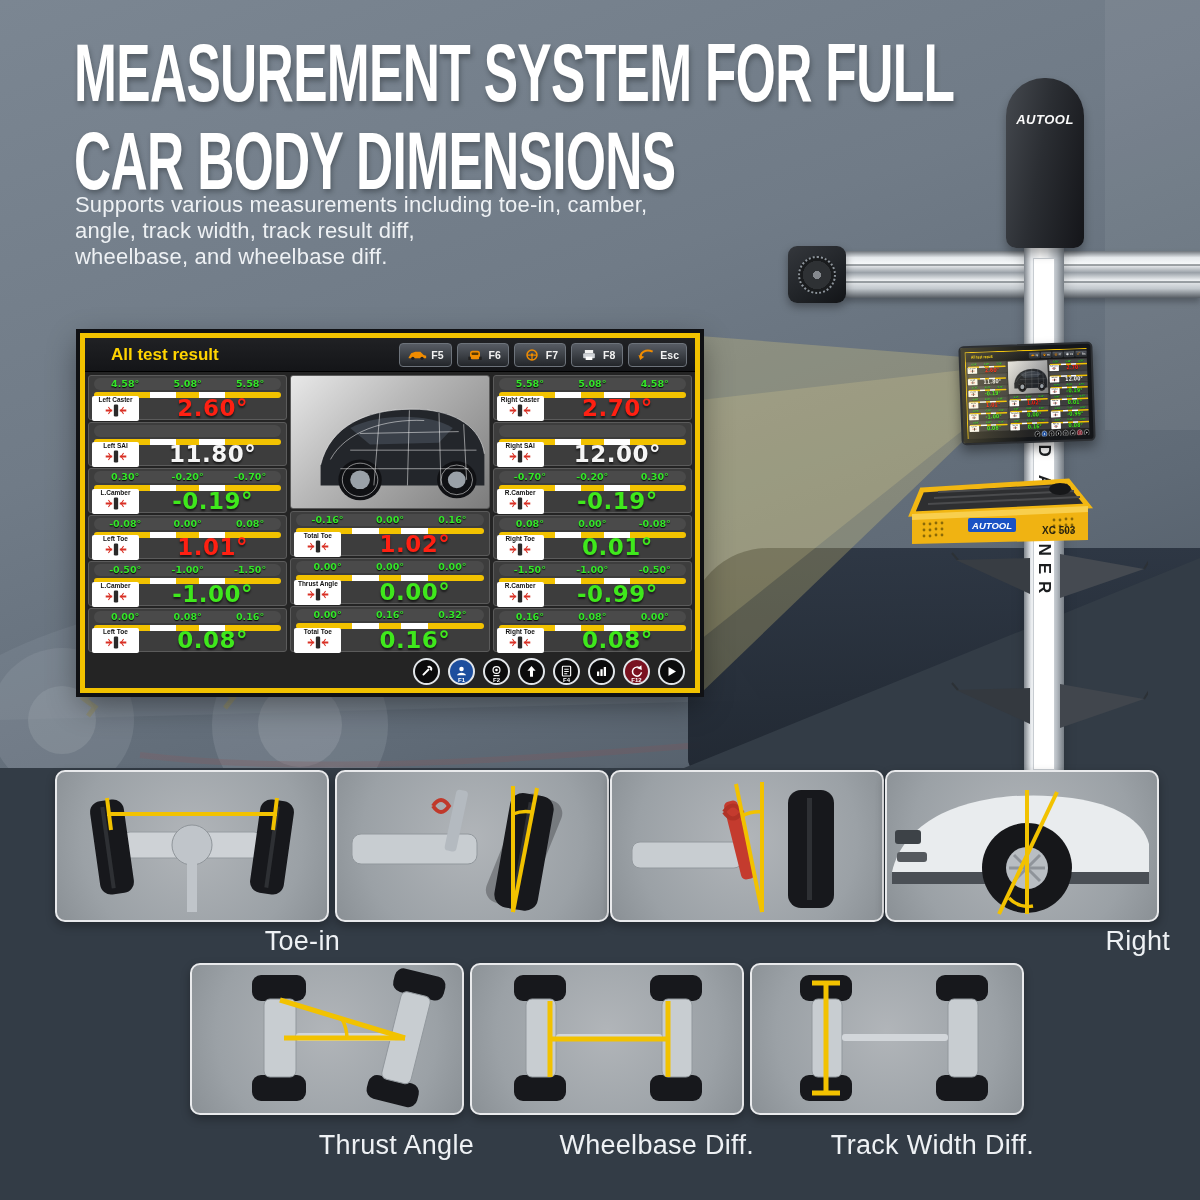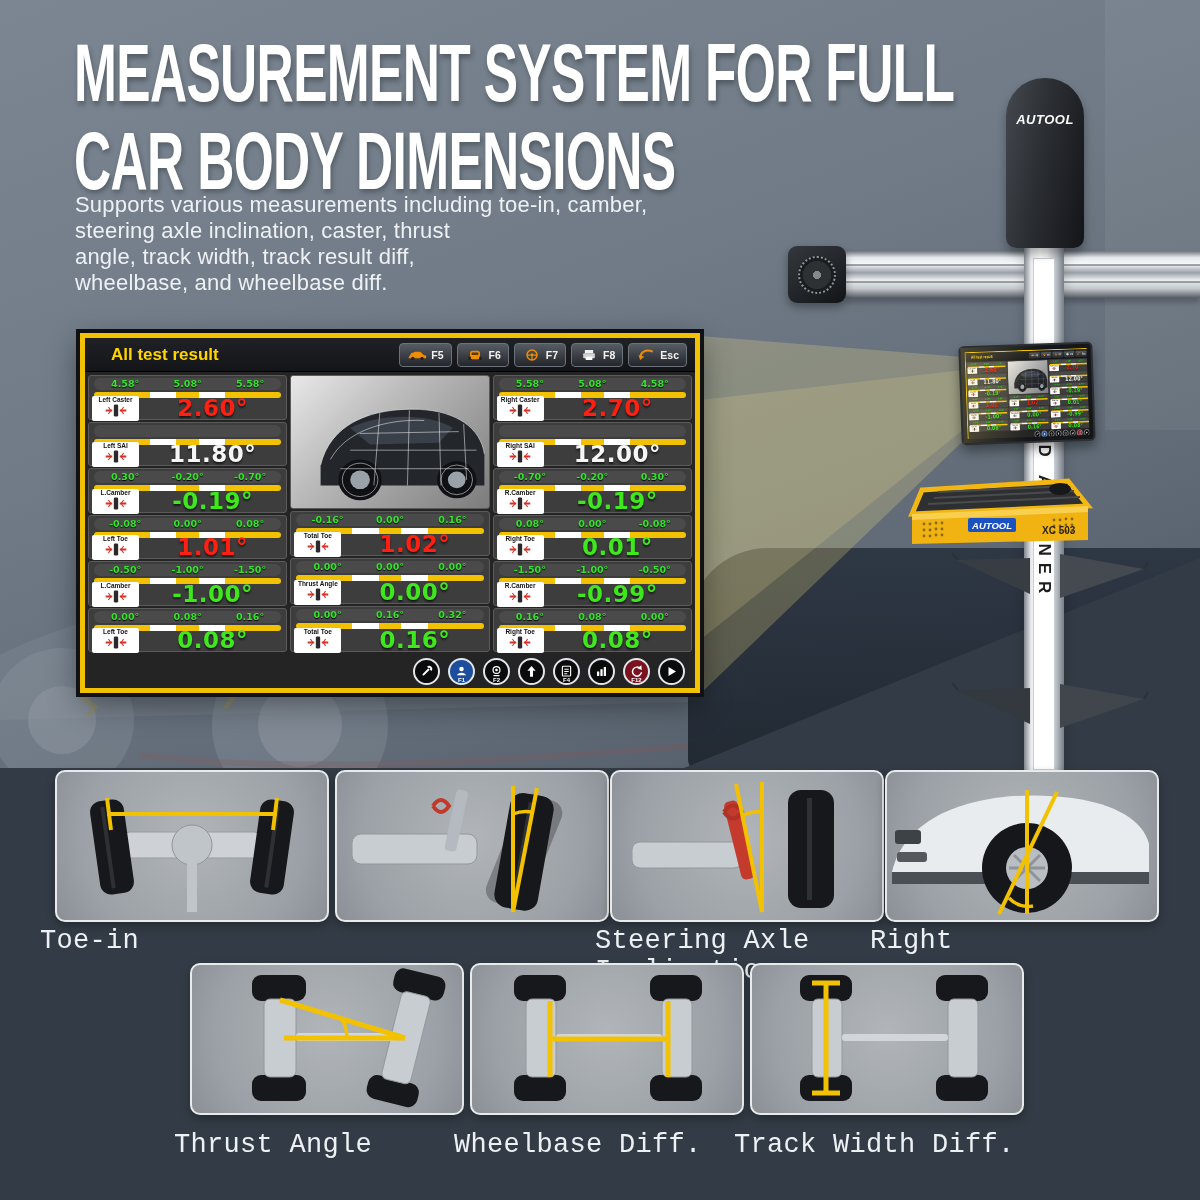--- a/index.html
+++ b/index.html
@@ -92,21 +92,21 @@
     box-shadow:none;border-width:5px;}
   .monitor-glow{position:absolute;inset:0;background:linear-gradient(100deg,rgba(240,220,130,.25),transparent 55%);z-index:2;pointer-events:none;}
   .tray{position:absolute;left:908px;top:476px;z-index:16;}
   .bracket{position:absolute;z-index:13;}
 
   
   .fcard{position:absolute;width:270px;height:148px;border:2px solid #e9eaec;border-radius:10px;overflow:hidden;
     background:radial-gradient(circle at 50% 45%,#b1b5b9 0%,#9ba1a6 70%,#8a9095 100%);
     box-shadow:0 4px 10px rgba(0,0,0,.3);z-index:40;}
   .fcard svg{position:absolute;inset:0;}
-  .flabel{position:absolute;width:300px;text-align:left;color:#eef1f4;font-size:27px;letter-spacing:.3px;z-index:40;font-family:Liberation Mono, monospace;}
+  .flabel{position:absolute;width:300px;text-align:right;color:#eef1f4;font-size:27px;letter-spacing:.3px;z-index:40;}
 </style>
 </head>
 <body>
 
 <div class="canvas">
   <div class="wall-patch"></div>
 
   <svg class="ghost" width="760" height="290" viewBox="0 0 760 290">
     <path d="M0 135 C150 60 430 35 720 120 L760 180 L0 200 Z" fill="rgba(215,223,230,.25)"></path>
     <circle cx="300" cy="205" r="88" fill="rgba(225,231,238,.4)"></circle>
@@ -119,21 +119,20 @@
   </svg>
   <div class="sedan"></div>
   <div class="floor"></div>
 
   <div class="headline">
     <div>MEASUREMENT SYSTEM FOR FULL</div>
     <div>CAR BODY DIMENSIONS</div>
   </div>
   <div class="intro">
     <div>Supports various measurements including toe-in, camber,</div>
-    <div>steering axle inclination, caster, thrust</div>
     <div>angle, track width,  track result diff,</div>
     <div>wheelbase, and wheelbase diff.</div>
   </div>
 
   <div class="beamlight"></div>
   <div class="beamlight2"></div>
 
   <div class="beam">
       <i style="top:13px"></i>
       <i style="top:30px"></i>
@@ -1108,21 +1107,20 @@
           <line x1="122" y1="96" x2="158" y2="96"></line>
           <line x1="127" y1="83" x2="153" y2="109"></line>
           <line x1="153" y1="83" x2="127" y2="109"></line>
         </g>
       <line x1="140" y1="18" x2="140" y2="142" stroke="#f2c200" stroke-width="4"></line>
       <line x1="112" y1="142" x2="170" y2="20" stroke="#f2c200" stroke-width="4"></line>
       <path d="M122 126 A 26 26 0 0 0 146 134" fill="none" stroke="#f2c200" stroke-width="3.5"></path>
     </svg>
   </div>
   <div class="flabel" style="left:40px;top:926px">Toe-in</div>
-  <div class="flabel" style="left:595px;top:926px">Steering Axle Inclination</div>
   <div class="flabel" style="left:870px;top:926px">Right</div>
 
   <div class="fcard" style="left:190px;top:963px">
     <svg viewBox="0 0 270 147">
       <rect x="60" y="10" width="54" height="26" rx="9" fill="#17181c"></rect>
       <rect x="60" y="110" width="54" height="26" rx="9" fill="#17181c"></rect>
       <rect x="72" y="34" width="32" height="78" rx="6" fill="#c8cdd1" stroke="#92989d"></rect>
       <g transform="rotate(14 215 73)">
           <rect x="188" y="6" width="52" height="24" rx="9" fill="#17181c"></rect>
           <rect x="188" y="116" width="52" height="24" rx="9" fill="#17181c"></rect>

